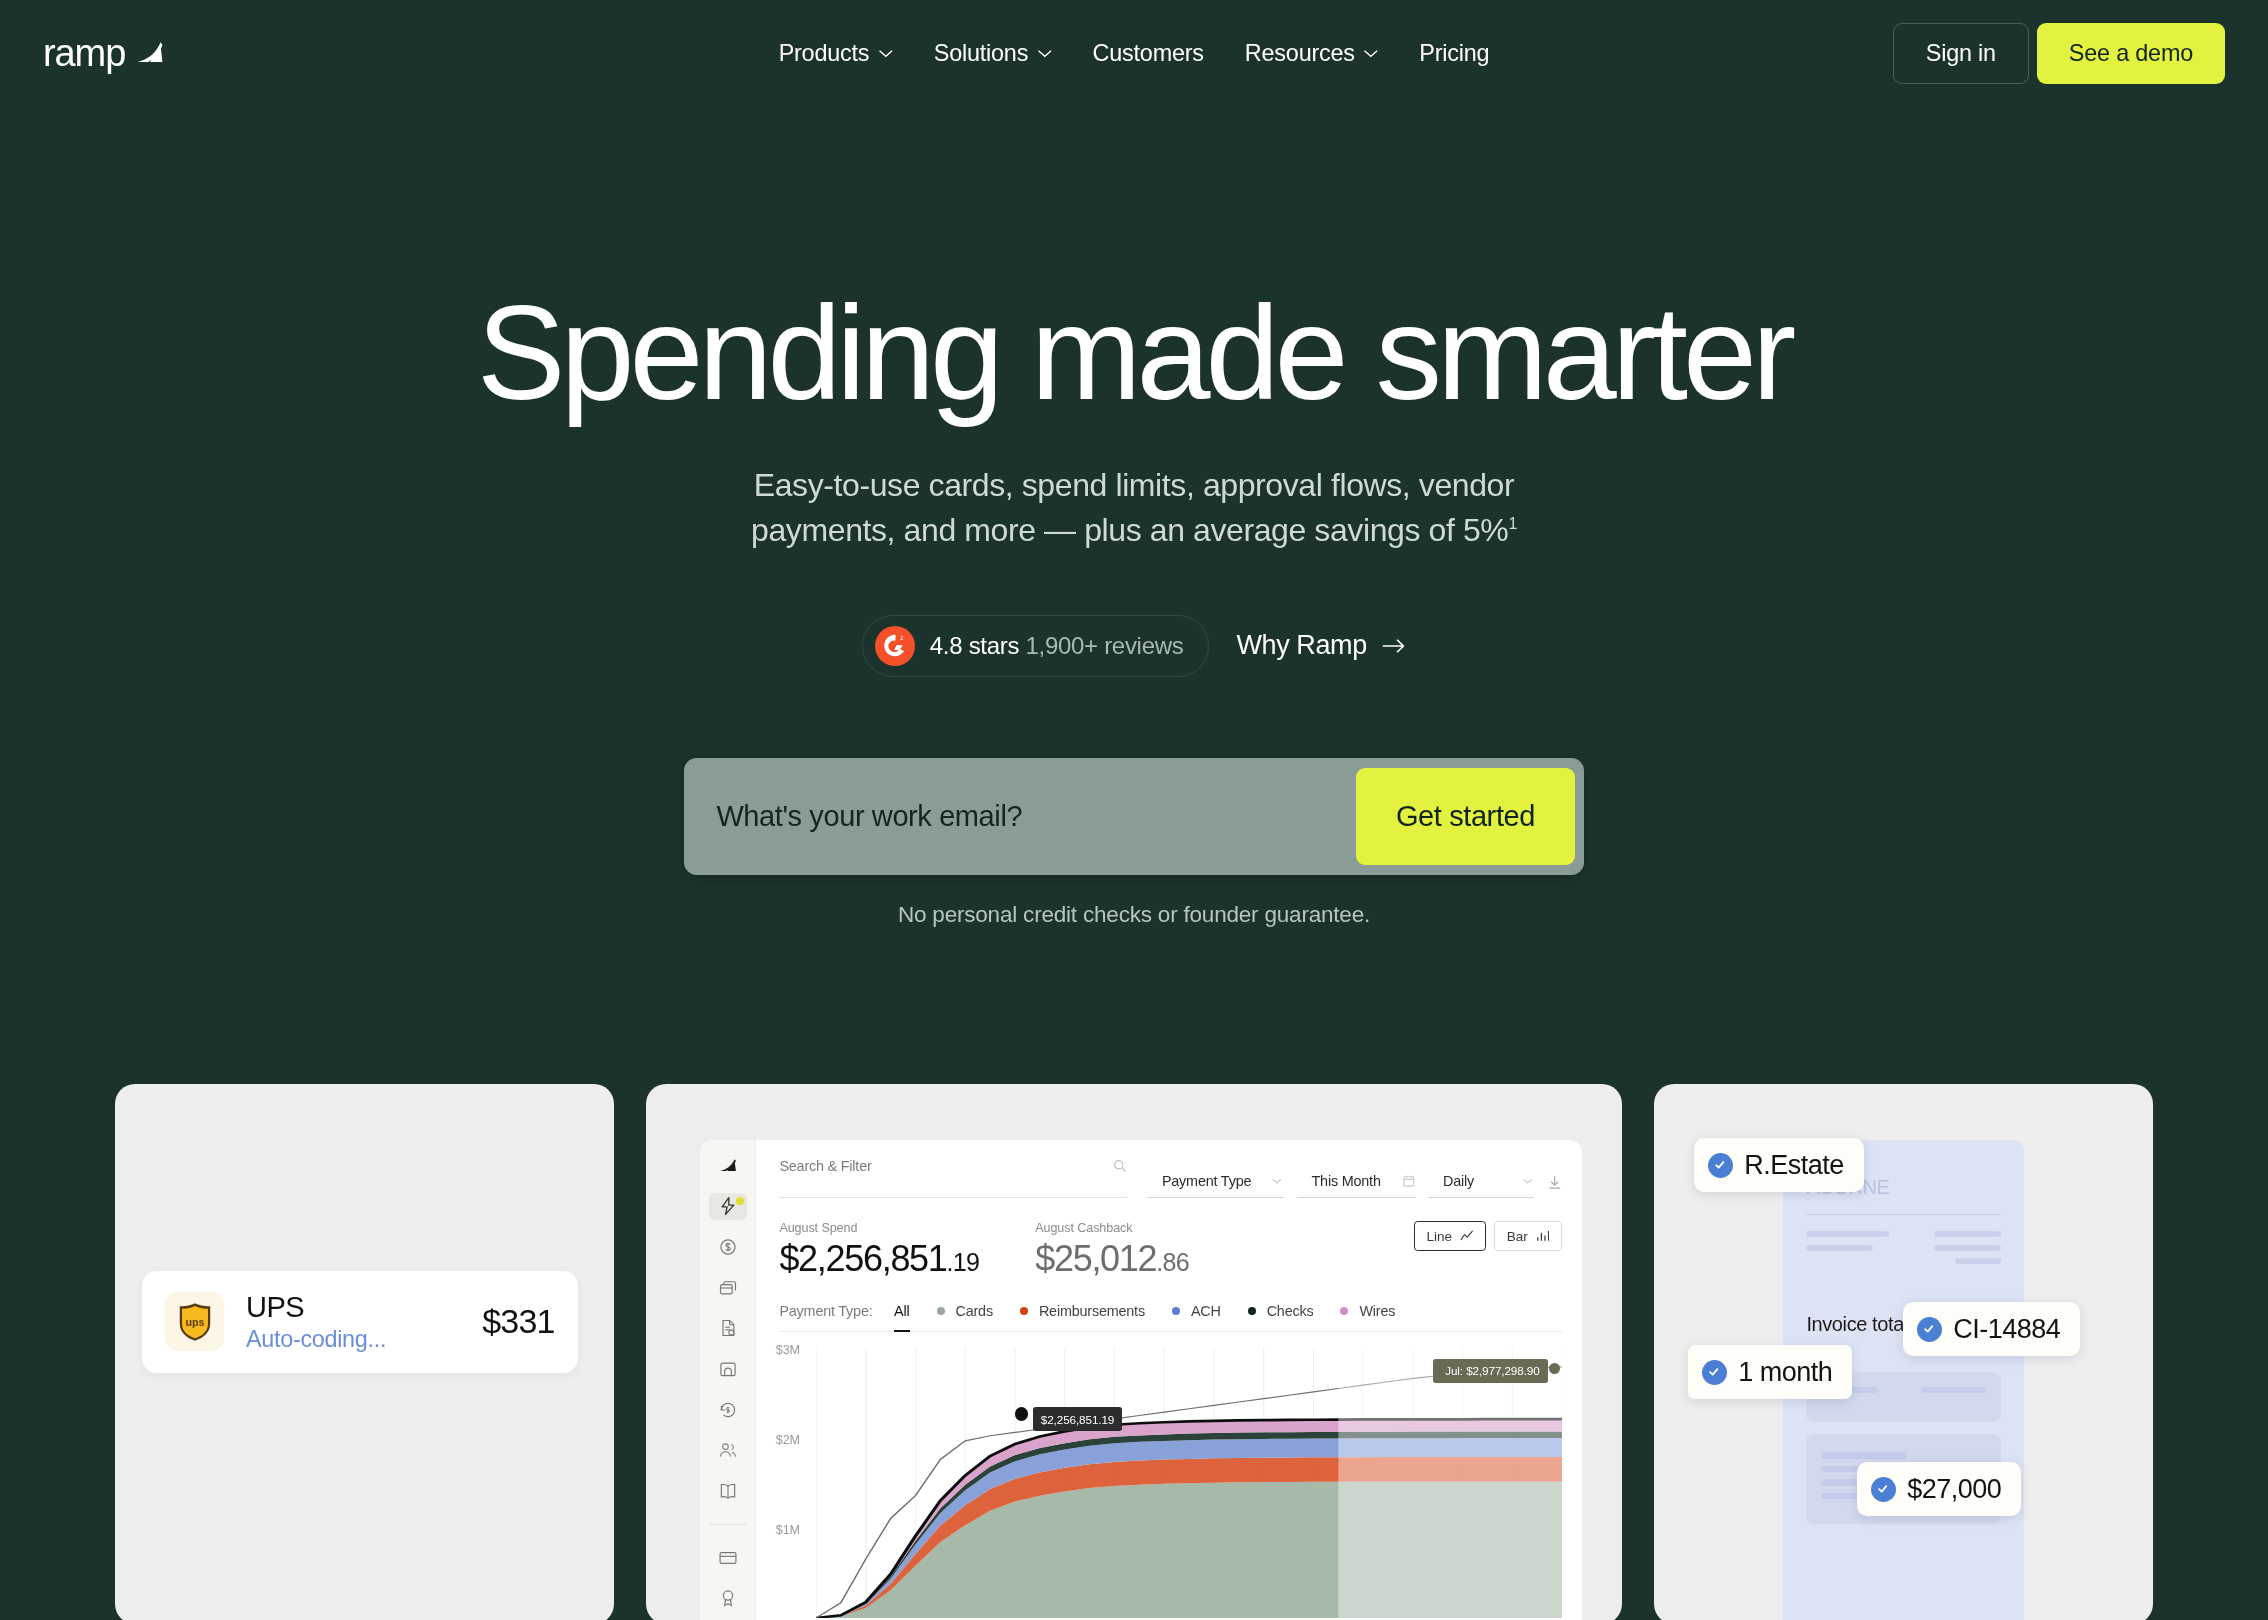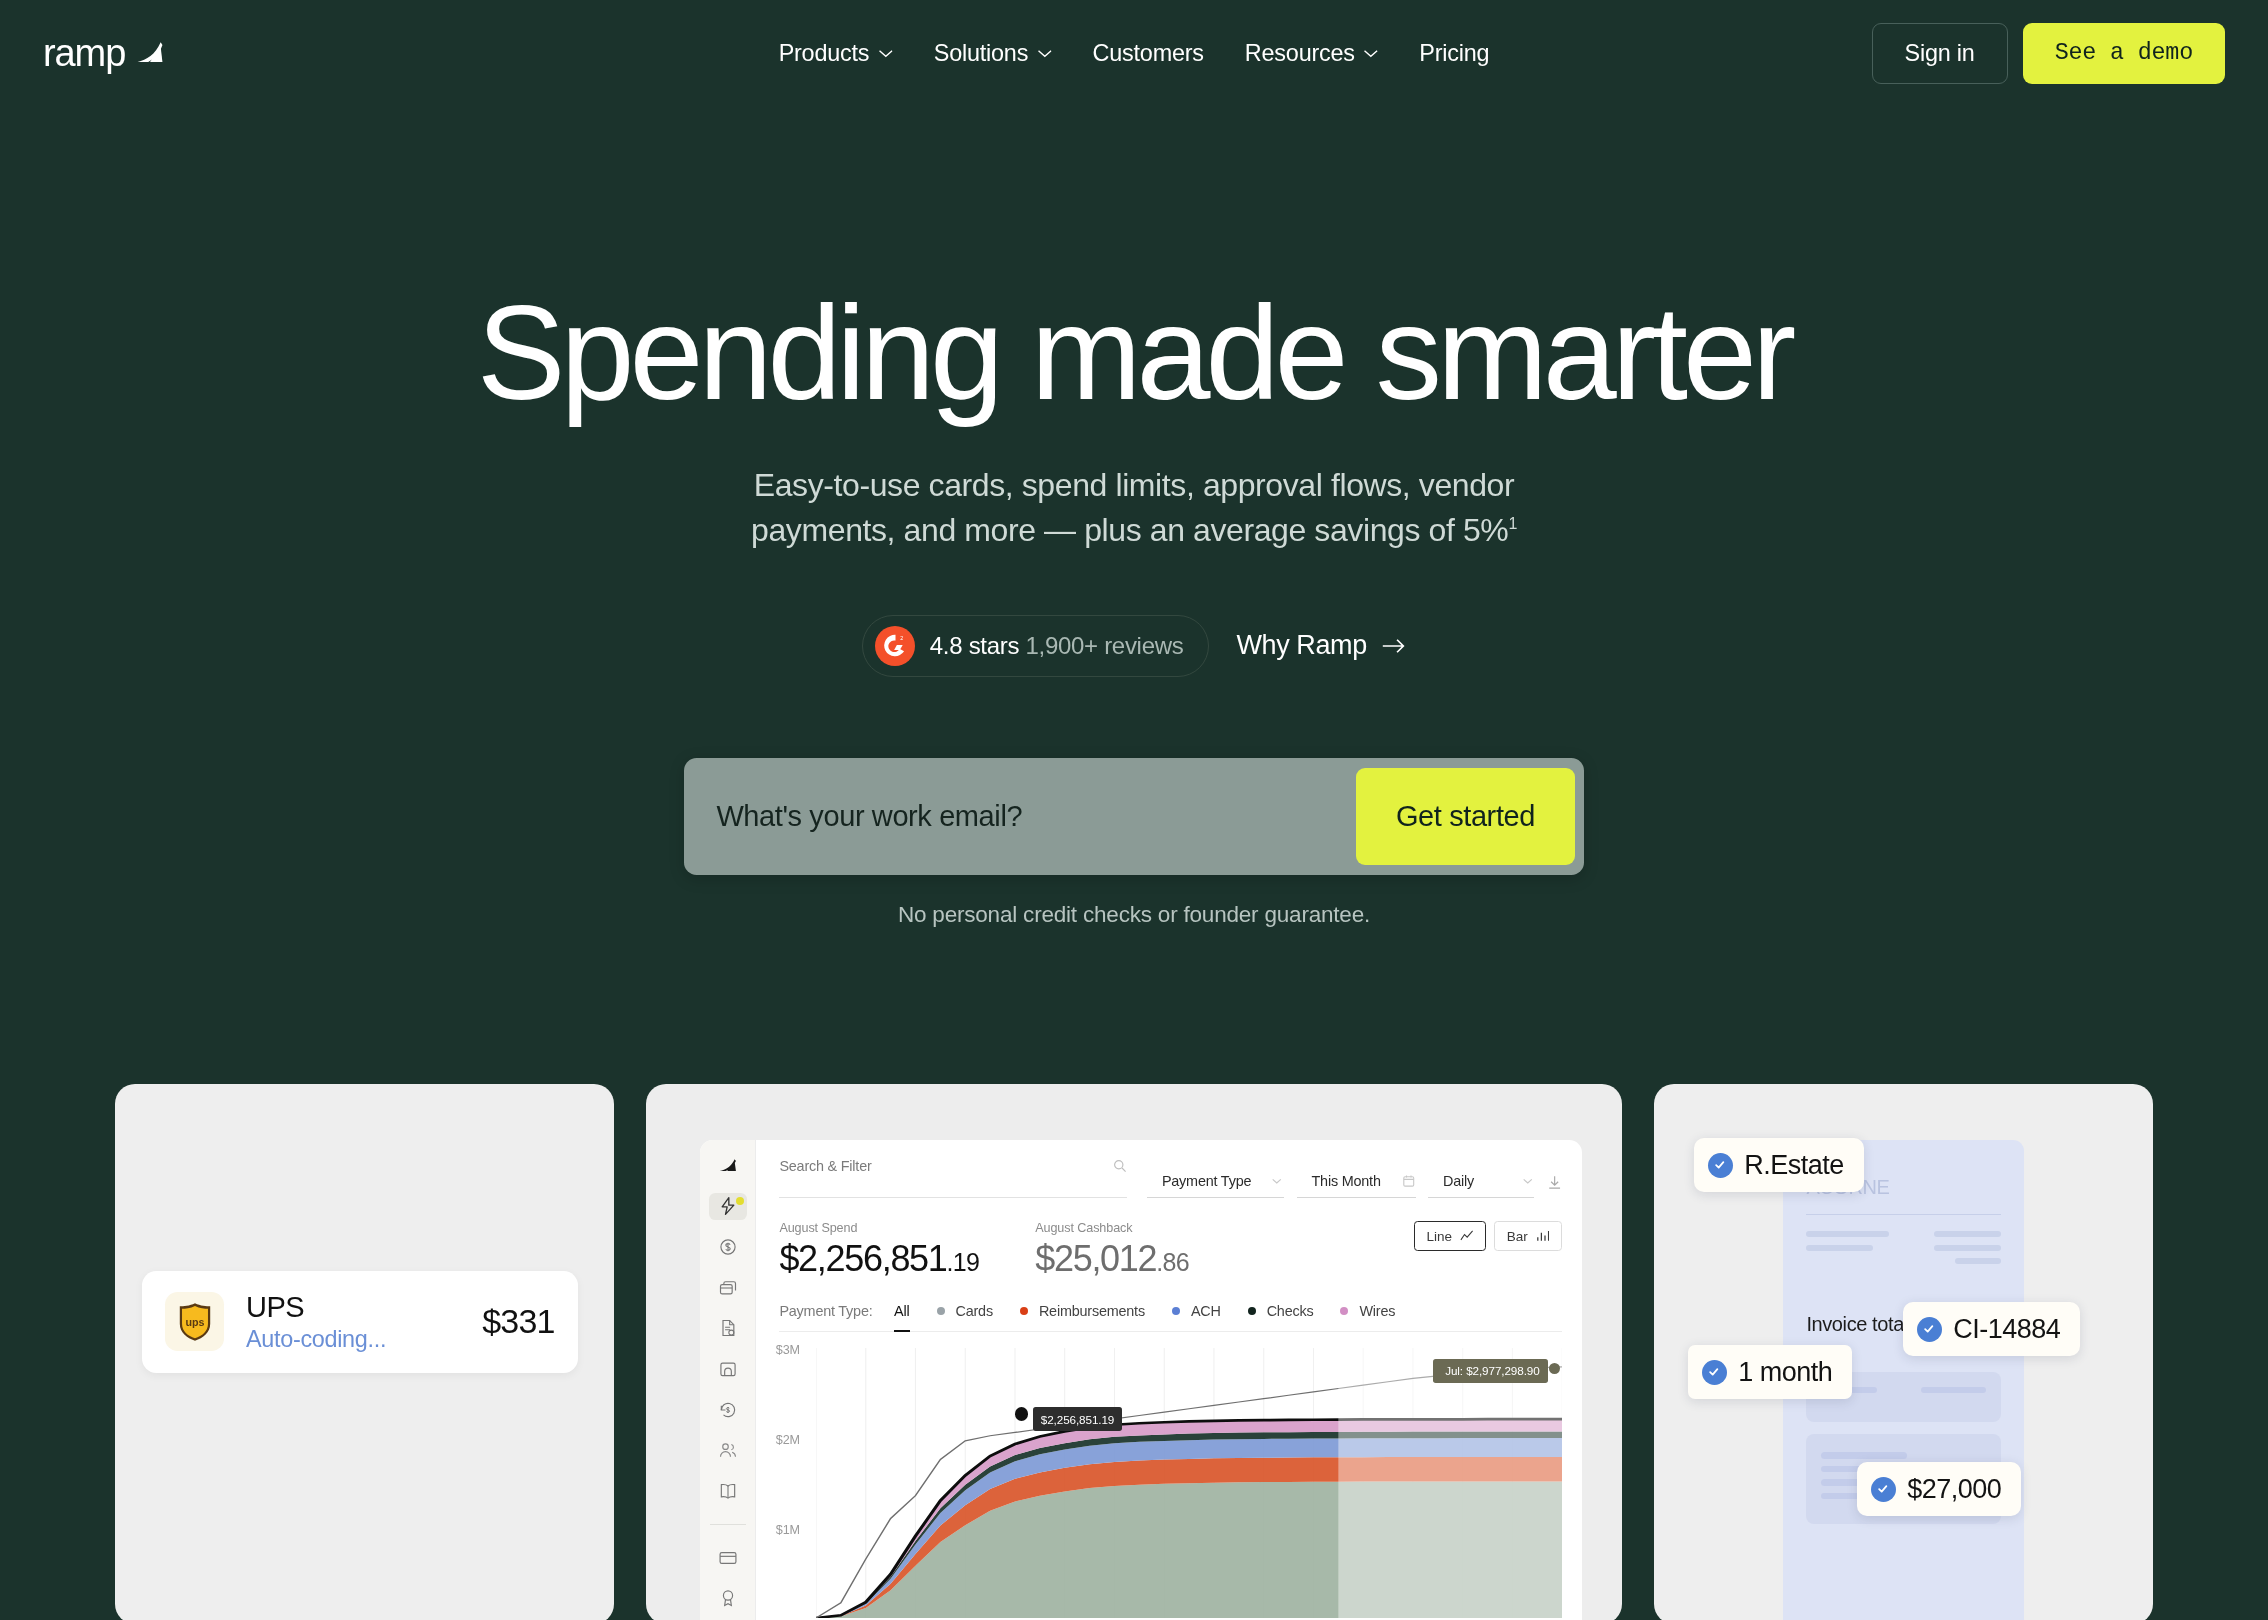--- a/index.html
+++ b/index.html
@@ -47,21 +47,21 @@
     letter-spacing:-0.2px;
     cursor:pointer;
     white-space:nowrap;
   }
   .chev { width:14.4px; height:9px; display:block; }
 
   .header-actions {
     margin-left:auto;
     display:flex;
     align-items:center;
-    gap:15px;
+    gap:8px;
   }
   .btn-signin {
     border:1.4px solid #48605a;
     border-radius:9px;
     padding:0 32px;
     height:61px;
     display:flex;
     align-items:center;
     justify-content:center;
     font-size:23.4px;
@@ -76,21 +76,20 @@
     border-radius:9px;
     padding:0 32px;
     height:61px;
     display:flex;
     align-items:center;
     justify-content:center;
     font-size:23.4px;
     color:#10231d;
     cursor:pointer;
     letter-spacing:-0.2px;
-    font-family:Liberation Mono, monospace;
   }
 
   
   .hero { text-align:center; padding-top:180px; }
   .hero h1 {
     font-size:133px;
     line-height:1.02;
     font-weight:500;
     letter-spacing:-5px;
     color:#ffffff;

